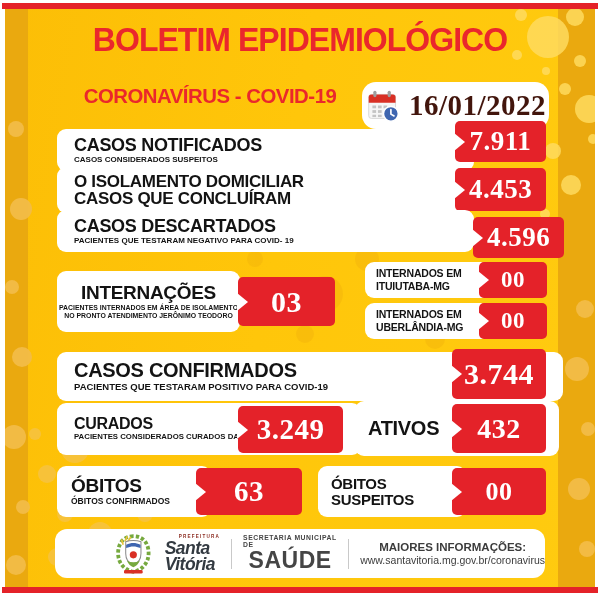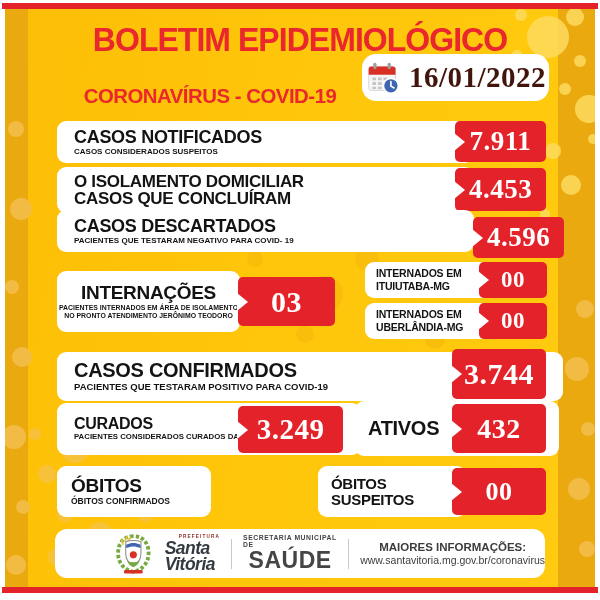--- a/index.html
+++ b/index.html
@@ -16,38 +16,38 @@
   .deco{position:absolute;inset:0;z-index:2;pointer-events:none;}
 
   .content{position:absolute;inset:0;z-index:3;}
 
   
   .main-title{position:absolute;top:20px;left:0;width:600px;text-align:center;
               font-size:34px;font-weight:900;letter-spacing:-1px;color:#EA272C;
               transform:scaleX(.94);transform-origin:center;}
   .sub-title{position:absolute;top:84px;left:60px;width:300px;text-align:center;
              font-size:21px;font-weight:900;letter-spacing:-0.5px;color:#EA272C;transform:scaleX(.97);}
-  .date-box{position:absolute;left:362px;top:54px;width:187px;height:47px;background:#fff;
+  .date-box{position:absolute;left:362px;top:82px;width:187px;height:47px;background:#fff;
             border-radius:14px;display:flex;align-items:center;justify-content:center;gap:7px;}
   .date-text{font-family:"Liberation Serif",serif;font-weight:bold;font-size:29px;
              color:var(--date-text,#42150C);letter-spacing:.5px;}
 
   
   .wbox{position:absolute;background:#fff;border-radius:9px;display:flex;flex-direction:column;justify-content:center;}
   .rbox{position:absolute;background:var(--red,#E42229);border-radius:5px;display:flex;align-items:center;justify-content:center;
         color:#fff;font-family:"Liberation Serif",serif;font-weight:bold;letter-spacing:.5px;}
   .rbox::before{content:"";position:absolute;left:-1px;top:50%;transform:translateY(-50%);
         border-top:9px solid transparent;border-bottom:9px solid transparent;border-left:11px solid #fff;}
   .row-title{font-weight:900;color:#131313;font-size:18px;letter-spacing:-0.3px;line-height:1.02;}
   .row-sub{font-weight:bold;color:#131313;font-size:8px;letter-spacing:0;line-height:1.15;margin-top:1px;}
   .pl{padding-left:17px;}
   .center-txt{text-align:center;}
 
   
-  .b-notif{left:57px;top:121px;width:400px;height:42px;}
+  .b-notif{left:57px;top:129px;width:400px;height:42px;}
   .r-notif{left:455px;top:121px;width:91px;height:41px;font-size:27px;}
   .b-concl{left:57px;top:167px;width:400px;height:46px;}
   .b-concl .row-title{font-size:17px;}
   .r-concl{left:455px;top:168px;width:91px;height:43px;font-size:27px;}
   .b-desc{left:57px;top:210px;width:400px;height:42px;}
   .r-desc{left:473px;top:217px;width:91px;height:41px;font-size:27px;}
 
   .b-intern{left:57px;top:271px;width:183px;height:61px;}
   .b-intern .row-title{font-size:19px;}
   .b-intern .row-sub{font-size:6.9px;}
@@ -235,20 +235,21 @@
 
     <div class="wbox b-atv">
       <div class="row-title">ATIVOS</div>
     </div>
     <div class="rbox r-atv">432</div>
 
     <div class="wbox b-obt">
       <div class="row-title">ÓBITOS</div>
       <div class="row-sub">ÓBITOS CONFIRMADOS</div>
     </div>
+    <div class="rbox r-obt">63</div>
 
     <div class="wbox b-obs">
       <div class="mini-title">ÓBITOS</div>
       <div class="mini-title">SUSPEITOS</div>
     </div>
     <div class="rbox r-obs">00</div>
 
     <div class="footer">
       <svg width="46" height="46" viewBox="0 0 48 50">
         <path d="M24 4 C12 4 6 13 6 24 C6 36 14 44 24 46 C34 44 42 36 42 24 C42 13 36 4 24 4 Z" fill="none" stroke="#76A93F" stroke-width="4.5" stroke-dasharray="4 2.4"></path>

